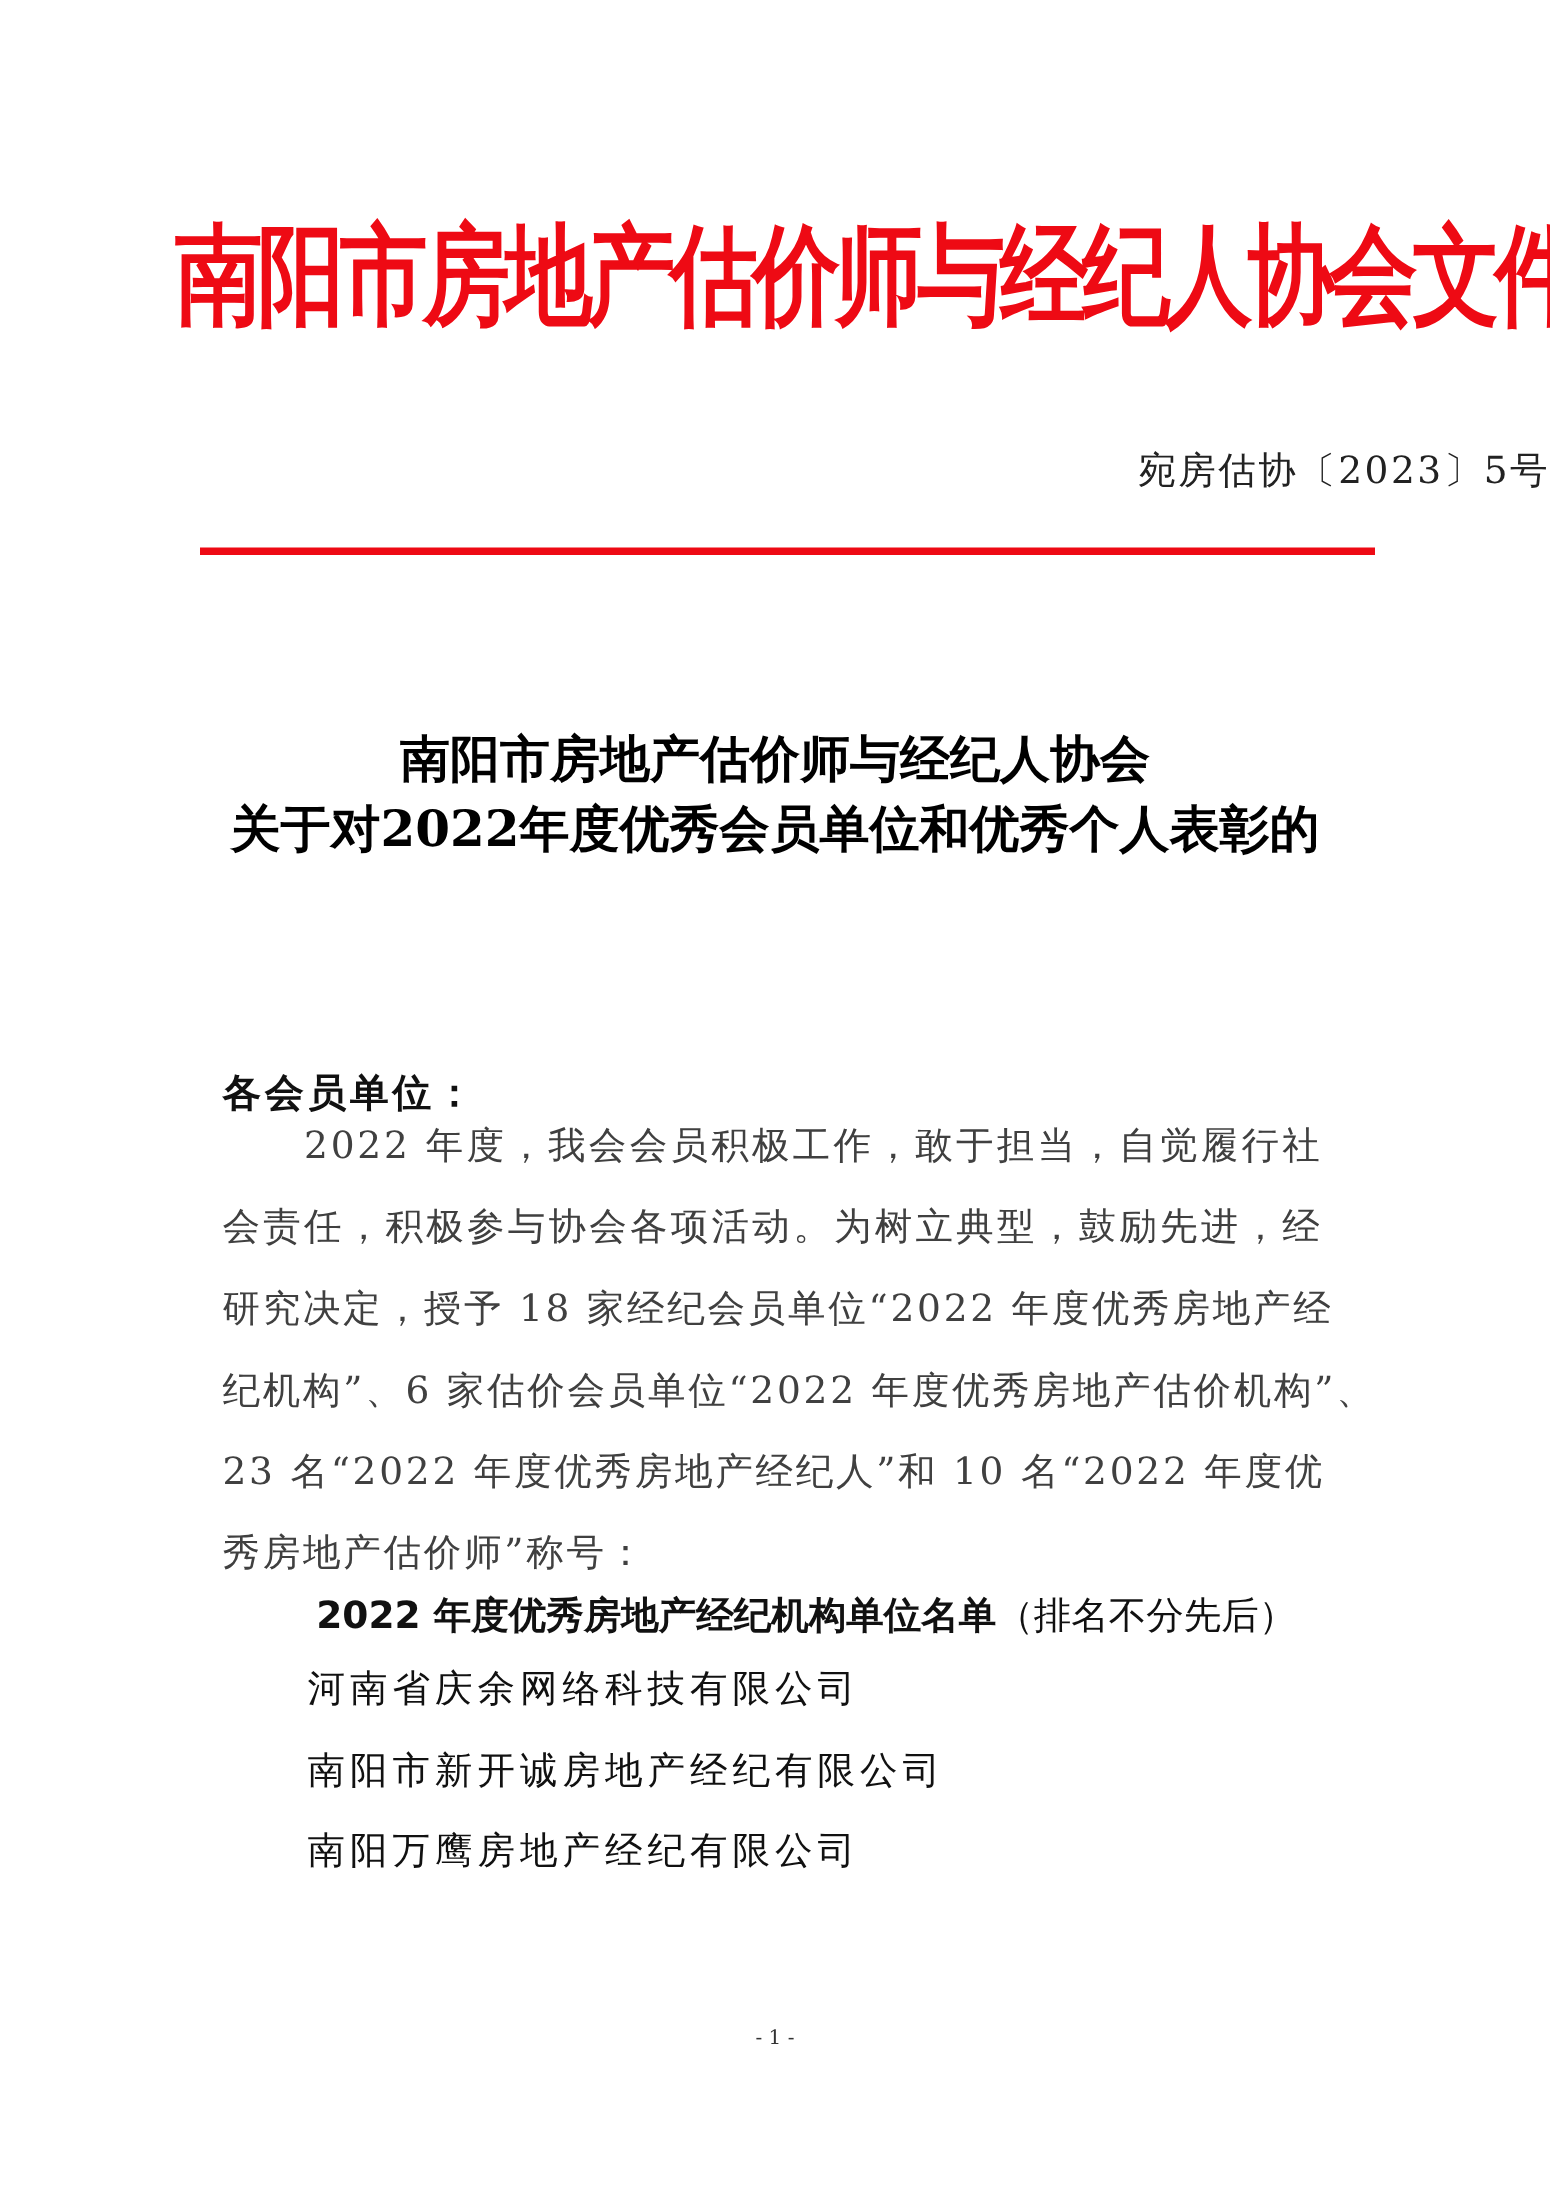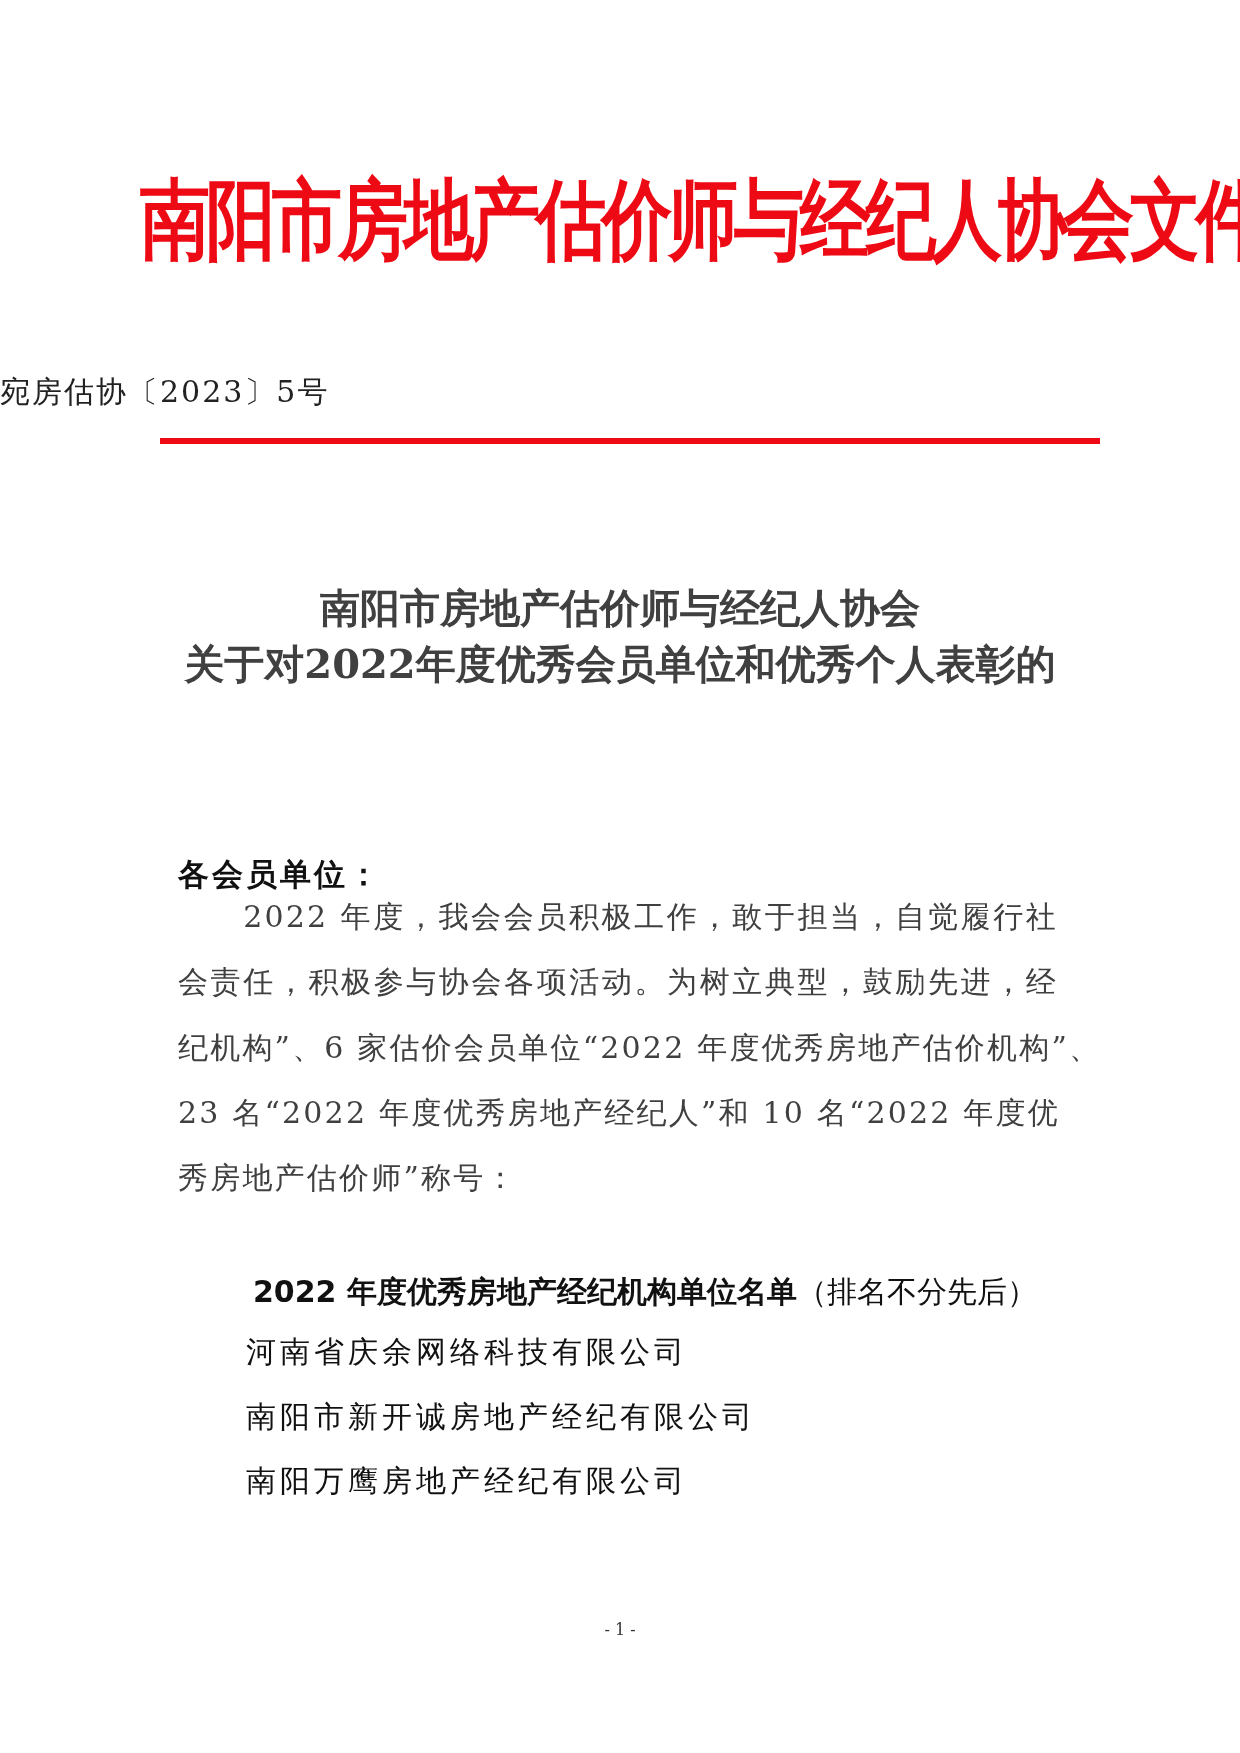--- a/index.html
+++ b/index.html
@@ -2,25 +2,25 @@
 <html><head>
 <meta charset="utf-8">
 <style>
   html, body { margin: 0; padding: 0; background: #ffffff; }
   body { width: 1240px; height: 1753px; position: relative; overflow: hidden;
          font-family: "DejaVu Serif", "Liberation Serif", serif; color: #111; }
   .header-title { position: absolute; left: 140px; top: 160px; width: 960px; height: 120px;
          color: #ee0a14; font-family: "DejaVu Sans", "Liberation Sans", sans-serif; font-weight: bold;
          font-size: 70px; line-height: 120px; text-align: center; white-space: nowrap;
          transform: scaleY(1.25); transform-origin: center; letter-spacing: -4px; }
-  .doc-number { position: absolute; left: 0; width: 1240px; top: 372px; text-align: left;
+  .doc-number { position: absolute; left: 0; width: 1240px; top: 356px; text-align: right;
          font-size: 30px; color: #222; letter-spacing: 2px; }
   .red-rule { position: absolute; left: 160px; top: 438px; width: 940px; height: 6px; background: #ee0a14; }
   .title-block { position: absolute; left: 0; top: 580px; width: 1240px; text-align: center;
-         font-weight: bold; font-size: 40px; line-height: 56px; color: #404040; }
+         font-weight: bold; font-size: 40px; line-height: 56px; color: #000000; }
   .title-block div { white-space: nowrap; }
   .salutation { position: absolute; left: 178px; top: 826px; font-size: 31px; font-weight: bold;
          font-family: "DejaVu Sans", "Liberation Sans", sans-serif; letter-spacing: 3px; margin-top: 28px; }
   .body-para { position: absolute; left: 178px; top: 884px; width: 880px; font-size: 30px;
          line-height: 65.3px; letter-spacing: 2.2px; text-align: justify; color: #404040; }
   .body-para .line { display: block; white-space: nowrap; text-align-last: justify; height: 65.3px; }
   .body-para .line.last { text-align-last: left; }
   .list-header { position: absolute; left: 253px; top: 1272px; font-size: 30px; white-space: nowrap; }
   .list-header b { font-family: "DejaVu Sans", "Liberation Sans", sans-serif; }
   .list { position: absolute; left: 246px; top: 1320px; margin: 0; padding: 0; list-style: none; }
@@ -37,20 +37,21 @@
 <div class="title-block">
   <div>南阳市房地产估价师与经纪人协会</div>
   <div>关于对2022年度优秀会员单位和优秀个人表彰的</div>
 </div>
 
 <div class="salutation">各会员单位：</div>
 
 <div class="body-para">
   <span class="line">　　2022 年度，我会会员积极工作，敢于担当，自觉履行社</span>
   <span class="line">会责任，积极参与协会各项活动。为树立典型，鼓励先进，经</span>
+  <span class="line">研究决定，授予 18 家经纪会员单位“2022 年度优秀房地产经</span>
   <span class="line">纪机构”、6 家估价会员单位“2022 年度优秀房地产估价机构”、</span>
   <span class="line">23 名“2022 年度优秀房地产经纪人”和 10 名“2022 年度优</span>
   <span class="line last">秀房地产估价师”称号：</span>
 </div>
 
 <div class="list-header">
   <b>2022 年度优秀房地产经纪机构单位名单</b><span>（排名不分先后）</span>
 </div>
 
 <ul class="list">

